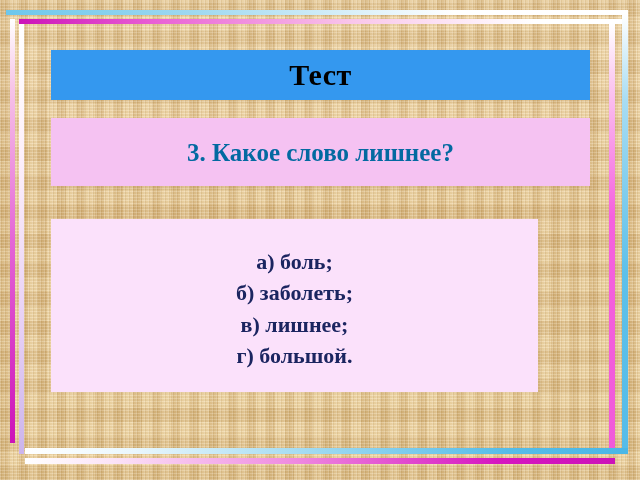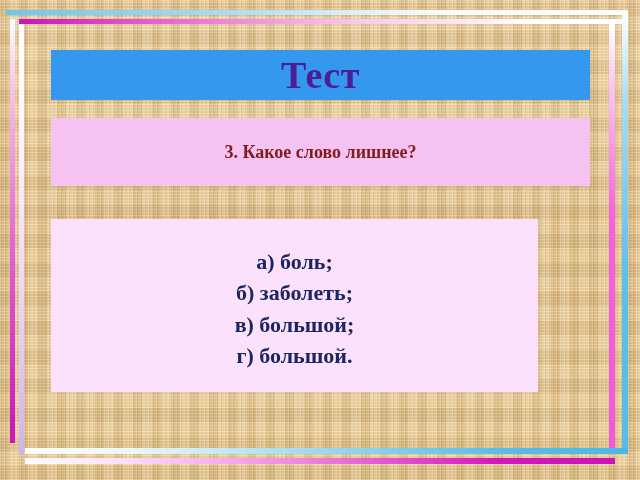--- a/index.html
+++ b/index.html
@@ -137,41 +137,41 @@
     left: 51px;
     top: 50px;
     width: 539px;
     height: 50px;
     background: #3498ef;
     display: flex;
     align-items: center;
     justify-content: center;
   }
   #title-text {
-    color: #4c1d95;
-    font-size: 38px;
+    color: #000000;
+    font-size: 30px;
     font-weight: bold;
     font-family: "Liberation Serif", "DejaVu Serif", serif;
     line-height: 1;
     letter-spacing: 0.5px;
   }
 
   #question-box {
     left: 51px;
     top: 118px;
     width: 539px;
     height: 68px;
     background: #f5c2f2;
     display: flex;
     align-items: center;
     justify-content: center;
   }
   #question-text {
-    color: #7f1d1d;
-    font-size: 18px;
+    color: #0369a1;
+    font-size: 25px;
     font-weight: bold;
     font-family: "Liberation Serif", "DejaVu Serif", serif;
     line-height: 1;
   }
 
   #answers-box {
     left: 51px;
     top: 219px;
     width: 487px;
     height: 173px;
@@ -212,17 +212,17 @@
     <span id="title-text">Тест</span>
   </div>
 
   <div class="box" id="question-box">
     <span id="question-text">3. Какое слово лишнее?</span>
   </div>
 
   <div class="box" id="answers-box">
     <div class="answer-line">а) боль;</div>
     <div class="answer-line">б) заболеть;</div>
-    <div class="answer-line">в) большой;</div>
+    <div class="answer-line">в) лишнее;</div>
     <div class="answer-line">г) большой.</div>
   </div>
 
 </div>
 
 </body></html>

